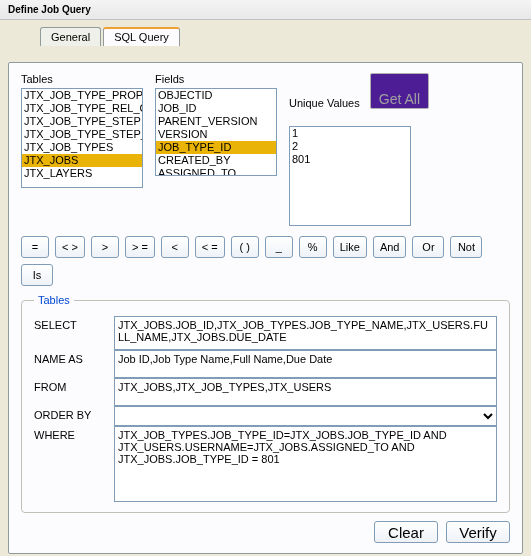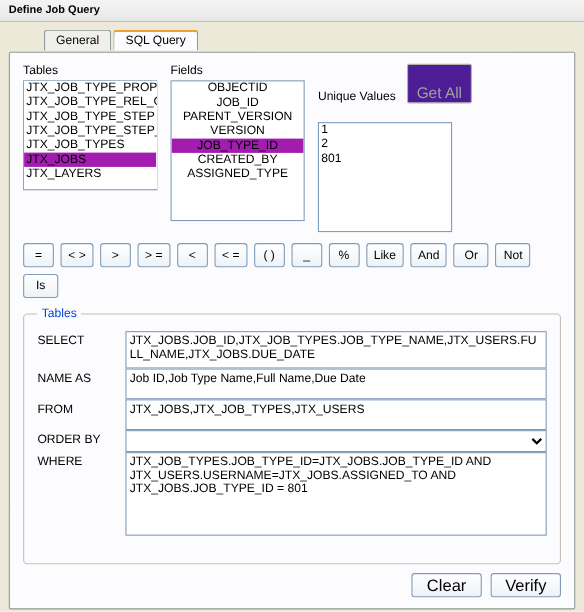--- a/index.html
+++ b/index.html
@@ -12,21 +12,21 @@
     overflow: hidden;
   }
   .titlebar {
     background: linear-gradient(#f4f4f4, #e8e8e8);
     border-bottom: 1px solid #c0c0c0;
     padding: 4px 8px;
     font-weight: bold;
     font-size: 10px;
   }
   .content { padding: 6px 8px 4px 8px; }
-  .tabs { position: relative; margin-bottom: 2px; padding-left: 32px; }
+  .tabs { position: relative; margin-bottom: 17px; padding-left: 32px; }
   .tab {
     display: inline-block;
     padding: 3px 10px;
     border: 1px solid #919b9c;
     border-bottom: none;
     background: #f0f0eb;
     border-top-left-radius: 3px;
     border-top-right-radius: 3px;
     position: relative;
     top: 1px;
@@ -49,24 +49,24 @@
   .col { display: flex; flex-direction: column; }
   .col-label { margin-bottom: 3px; }
   .listbox {
     border: 1px solid #7f9db9;
     background: #fff;
     overflow-y: scroll;
     overflow-x: auto;
     font-size: 11px;
   }
   .listbox.tables { width: 122px; height: 100px; overflow-x: scroll; }
-  .listbox.fields { width: 122px; height: 128px; text-align: center; }
+  .listbox.fields { width: 122px; height: 88px; }
   .listbox.uvals { width: 122px; height: 100px; }
   .li { padding: 0 2px; white-space: nowrap; cursor: pointer; line-height: 13px; }
-  .li.sel { background: #a21caf; }
+  .li.sel { background: #eab308; }
   .getall {
     border: 1px solid #b0b0b0;
     background: #4c1d95;
     color: #a0a0a0;
     padding: 17px 8px;
     font-size: 14px;
     height: 20px;
     border-radius: 2px;
   }
   .uv-head { display: flex; justify-content: space-between; align-items: flex-end; margin-bottom: 17px; width: 140px; }
@@ -150,20 +150,21 @@
       </div>
       <div class="col">
         <div class="col-label">Fields</div>
         <div class="listbox fields" id="fields-list">
             <div class="li">OBJECTID</div>
             <div class="li">JOB_ID</div>
             <div class="li">PARENT_VERSION</div>
             <div class="li">VERSION</div>
             <div class="li sel">JOB_TYPE_ID</div>
             <div class="li">CREATED_BY</div>
+            <div class="li">ASSIGNED_TO</div>
             <div class="li">ASSIGNED_TYPE</div>
           </div>
       </div>
       <div class="col">
         <div class="uv-head">
           <span>Unique Values</span>
           <button class="getall" disabled="">Get All</button>
         </div>
         <div class="listbox uvals" id="uvals-list">
             <div class="li">1</div>
@@ -202,21 +203,21 @@
         <textarea class="qfield short" style="">Job ID,Job Type Name,Full Name,Due Date</textarea>
       </div>
       <div class="qrow">
         <div class="qlabel">FROM</div>
         <textarea class="qfield short" style="">JTX_JOBS,JTX_JOB_TYPES,JTX_USERS</textarea>
       </div>
       <div class="qrow">
         <div class="qlabel">ORDER BY</div>
         <select class="qselect"><option></option></select>
       </div>
-      <div class="qrow" style="margin-bottom:15px">
+      <div class="qrow" style="margin-bottom:0">
         <div class="qlabel">WHERE</div>
         <textarea class="qfield where" style="">JTX_JOB_TYPES.JOB_TYPE_ID=JTX_JOBS.JOB_TYPE_ID AND JTX_USERS.USERNAME=JTX_JOBS.ASSIGNED_TO AND JTX_JOBS.JOB_TYPE_ID = 801</textarea>
       </div>
     </fieldset>
 
     <div class="btn-row-right">
       <button class="btn">Clear</button>
       <button class="btn">Verify</button>
     </div>
 

